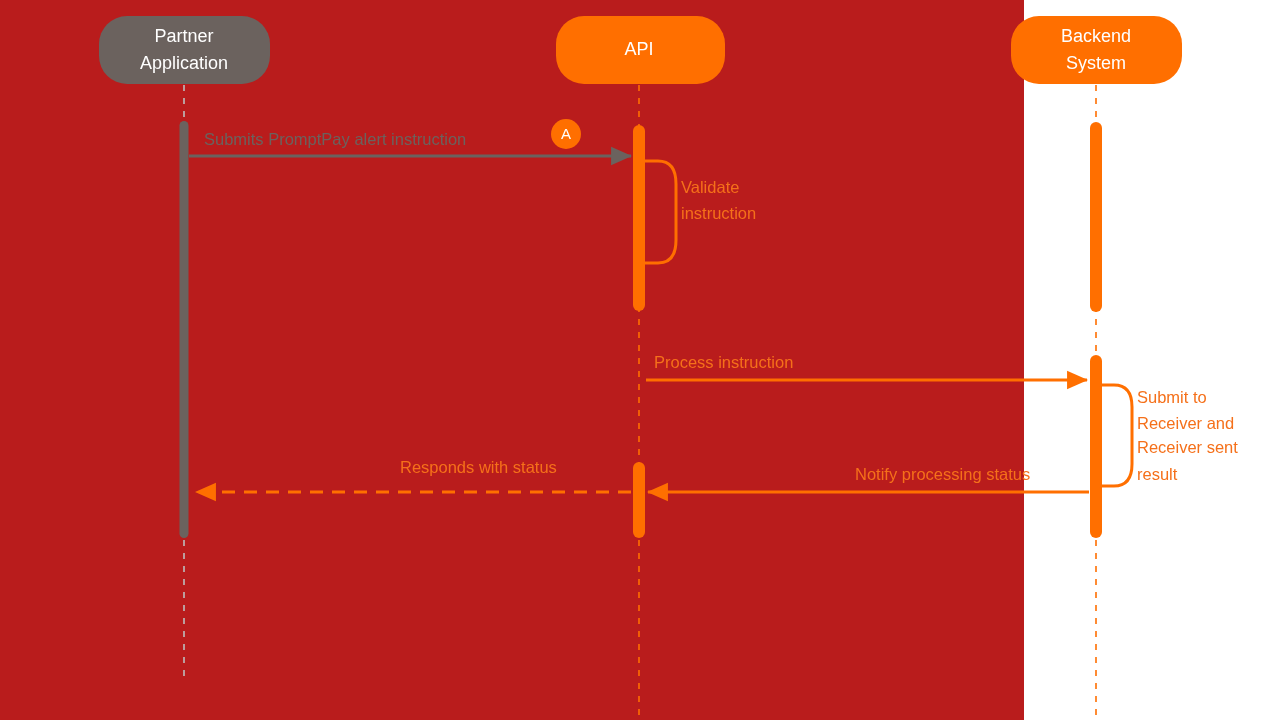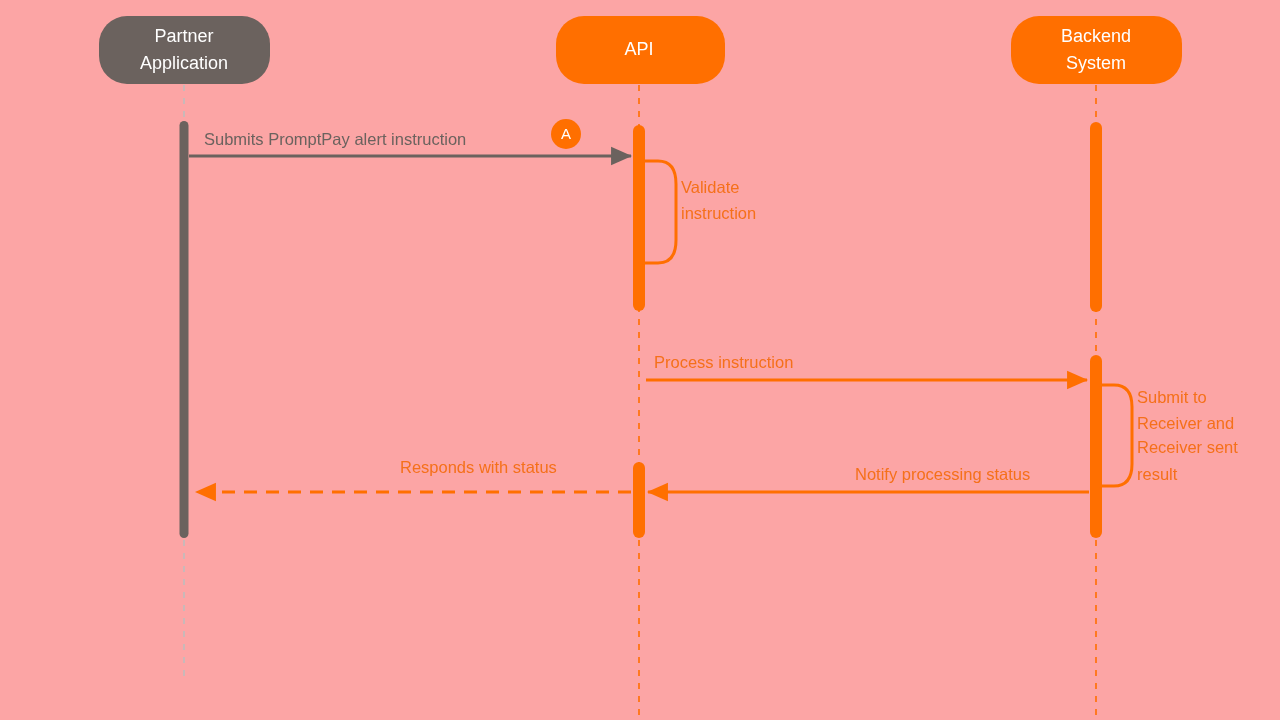--- a/index.html
+++ b/index.html
@@ -8,23 +8,23 @@
     background: #ffffff;
   }
   body {
     width: 1280px;
     height: 720px;
     font-family: "Liberation Sans", sans-serif;
     overflow: hidden;
   }
   #canvas {
     position: relative;
-    width: 1280px;
+    width: 1024px;
     height: 720px;
-    background: #fca5a5;
+    background: #b91c1c;
   }
   svg#diagram {
     position: absolute;
     left: 0;
     top: 0;
     width: 1280px;
     height: 720px;
   }
   .actor-label {
     font-family: "Liberation Sans", sans-serif;

